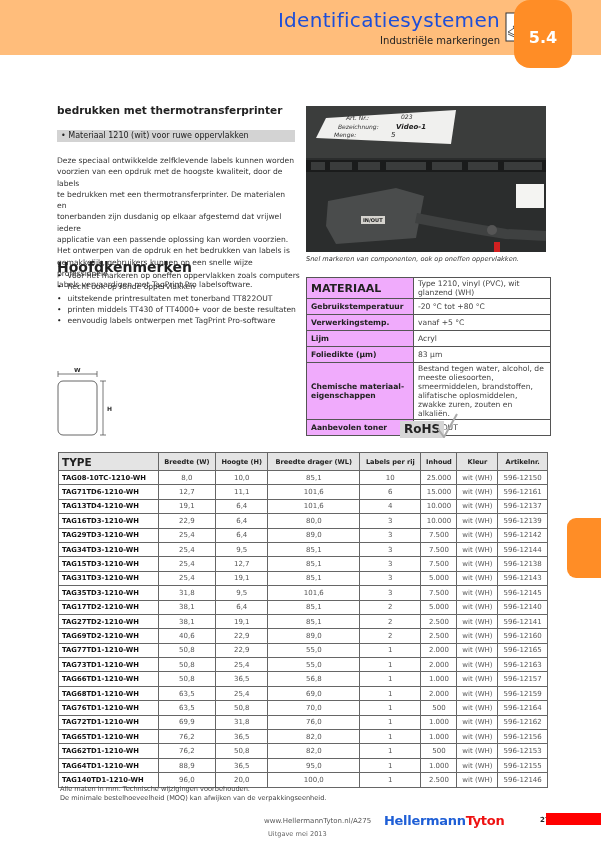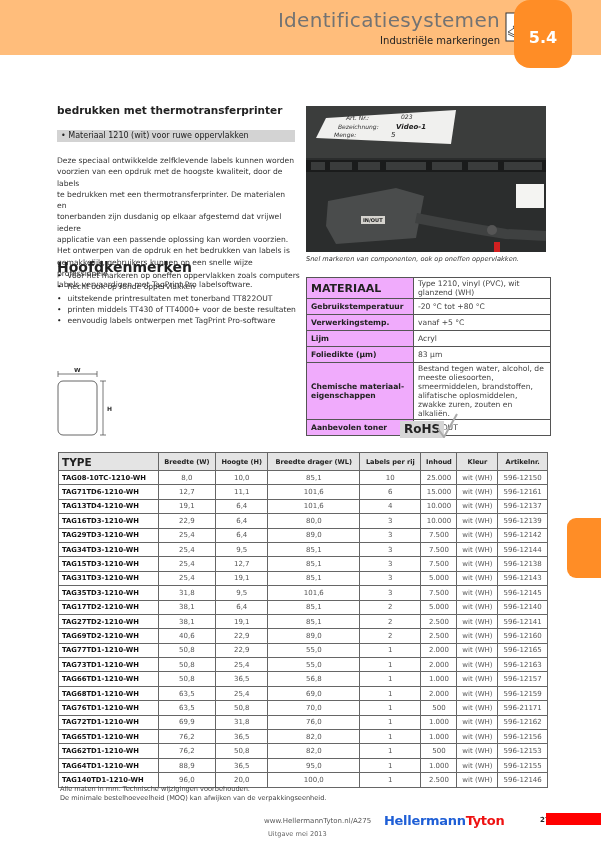--- a/index.html
+++ b/index.html
@@ -1,18 +1,18 @@
 <!DOCTYPE html>
 <html><head>
 <meta charset="utf-8">
 <style>
   html, body { margin:0; padding:0; }
   body { width:601px; height:850px; position:relative; background:#ffffff; font-family:"DejaVu Sans", sans-serif; color:#222; overflow:hidden; }
   .header-band { position:absolute; left:0; top:0; width:601px; height:55px; background:#ffbd7b; }
-  .header-title { position:absolute; right:101px; top:8px; font-size:20px; color:#737373; letter-spacing:0.3px; font-family:"DejaVu Sans", sans-serif; }
+  .header-title { position:absolute; right:101px; top:8px; font-size:20px; color:#1d4ed8; letter-spacing:0.3px; font-family:"DejaVu Sans", sans-serif; }
   .header-sub { position:absolute; right:101px; top:35px; font-size:10px; color:#222; }
   .header-icon { position:absolute; left:505px; top:12px; width:30px; height:30px; }
   .section-tab { position:absolute; left:514px; top:0; width:58px; height:68px; background:#ff8d26; border-bottom-left-radius:10px; color:#fff; font-weight:bold; font-size:16px; text-align:center; line-height:76px;border-radius:16px; }
   .side-tab { position:absolute; left:567px; top:518px; width:34px; height:60px; background:#ff8d26; border-top-left-radius:9px; border-bottom-left-radius:9px; }
 
   .title { position:absolute; left:57px; top:104px; font-size:10.5px; font-weight:bold; line-height:13px; color:#222; }
   .subtitle-bar { position:absolute; left:57px; top:130px; width:238px; height:12px; background:#d3d3d3; font-size:8px; font-weight:normal; line-height:12px; padding-left:4px; box-sizing:border-box; }
   .intro { position:absolute; left:57px; top:155px; width:240px; font-size:7.6px; line-height:11.3px; color:#333; }
   .intro p { margin:0; }
   .features-title { position:absolute; left:57px; top:259px; font-size:14px; font-weight:bold; }
@@ -345,21 +345,21 @@
         <td>596-12159</td>
       </tr>
       <tr>
         <td class="type">TAG76TD1-1210-WH</td>
         <td>63,5</td>
         <td>50,8</td>
         <td>70,0</td>
         <td>1</td>
         <td>500</td>
         <td>wit (WH)</td>
-        <td>596-21171</td>
+        <td>596-12164</td>
       </tr>
       <tr>
         <td class="type">TAG72TD1-1210-WH</td>
         <td>69,9</td>
         <td>31,8</td>
         <td>76,0</td>
         <td>1</td>
         <td>1.000</td>
         <td>wit (WH)</td>
         <td>596-12162</td>

